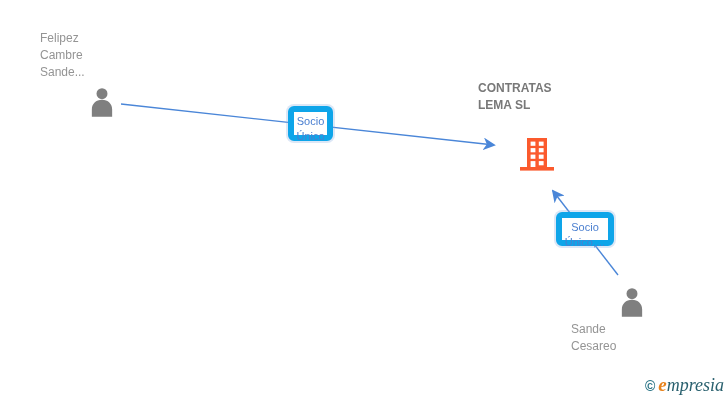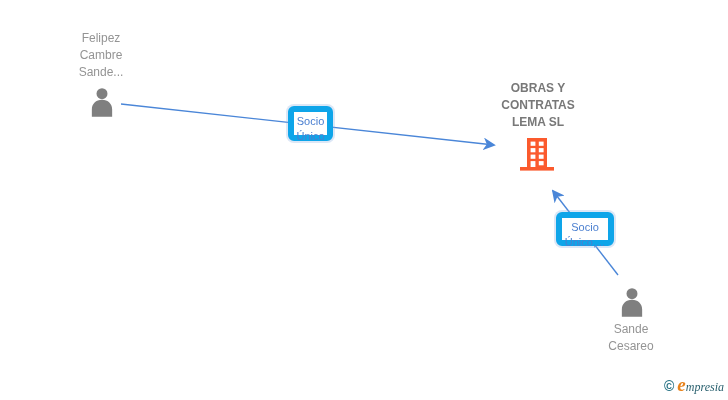--- a/index.html
+++ b/index.html
@@ -7,21 +7,21 @@
     position:relative;
     width:728px;height:400px;
     background:#ffffff;
     overflow:hidden;
     font-family:"Liberation Sans","DejaVu Sans",sans-serif;
   }
   #edges-layer{position:absolute;left:0;top:0;z-index:1;}
   .node{position:absolute;z-index:2;cursor:pointer;}
   .node-label{
     position:absolute;z-index:2;
-    text-align:center;
+    text-align:left;
     font-size:12px;line-height:17px;
     color:#949494;
   }
   .node-label.company{
     font-weight:bold;color:#787878;
   }
   .node-label span{display:block;}
   .person-icon{width:28px;height:31px;display:block;}
   .building-icon{width:36px;height:35px;display:block;}
   .edge-label{
@@ -50,21 +50,21 @@
     font-family:"Liberation Sans","DejaVu Sans",sans-serif;
     color:#2a7486;font-weight:bold;font-size:14px;
     margin-right:3px;
   }
   #brand-logo .e-initial{
     font-style:italic;font-weight:bold;
     color:#e8831c;font-size:19px;
   }
   #brand-logo .brand-rest{
     font-style:italic;
-    color:#29606e;font-size:12px;
+    color:#29606e;font-size:18px;
   }
 </style>
 </head>
 <body>
 
 <div id="canvas">
 
   <svg id="edges-layer" width="728" height="400">
     <defs>
       <marker id="arrow" viewBox="0 0 10 10" refX="8.5" refY="5" markerWidth="9" markerHeight="9" orient="auto-start-reverse">
@@ -81,21 +81,20 @@
     <span>Sande...</span>
   </div>
   <div class="node" style="left:88px;top:86px;">
     <svg class="person-icon" viewBox="0 0 24 26">
       <circle cx="12" cy="6.3" r="4.7" fill="#7f7f7f"></circle>
       <path d="M12,11.6 c-5.2,0 -8.7,3.5 -8.7,8.2 L3.3,26 L20.7,26 L20.7,19.8 c0,-4.7 -3.5,-8.2 -8.7,-8.2 z" fill="#7f7f7f"></path>
     </svg>
   </div>
 
   <div class="node-label company" style="left:478px;top:80px;width:120px;">
-    <span>OBRAS Y</span>
     <span>CONTRATAS</span>
     <span>LEMA SL</span>
   </div>
   <div class="node" style="left:519px;top:136px;">
     <svg class="building-icon" viewBox="0 0 36 35">
       <rect x="1" y="31" width="34" height="3.6" fill="#fb5a2d"></rect>
       <rect x="8" y="2" width="20" height="29" fill="#fb5a2d"></rect>
       <rect x="11.6" y="5.6" width="4.8" height="4.2" fill="#ffffff"></rect>
       <rect x="19.8" y="5.6" width="4.8" height="4.2" fill="#ffffff"></rect>
       <rect x="11.6" y="12.1" width="4.8" height="4.2" fill="#ffffff"></rect>

